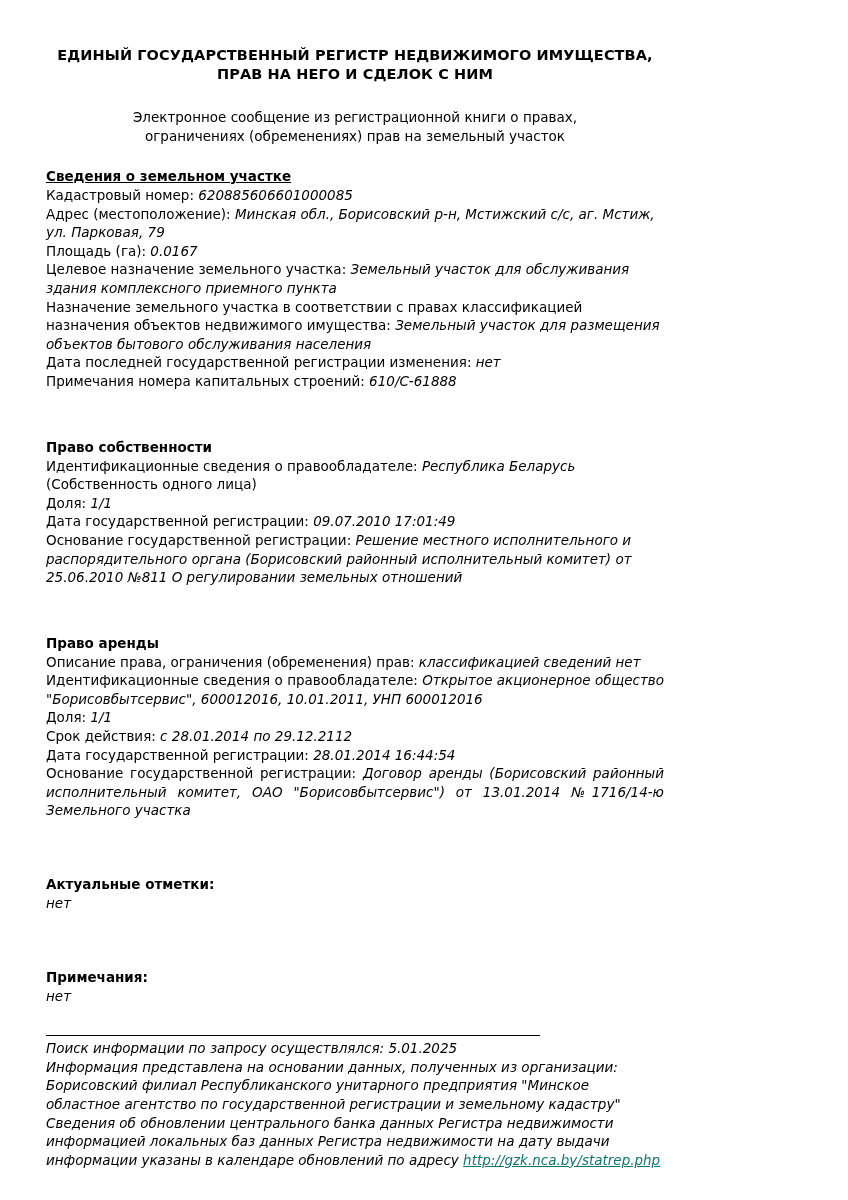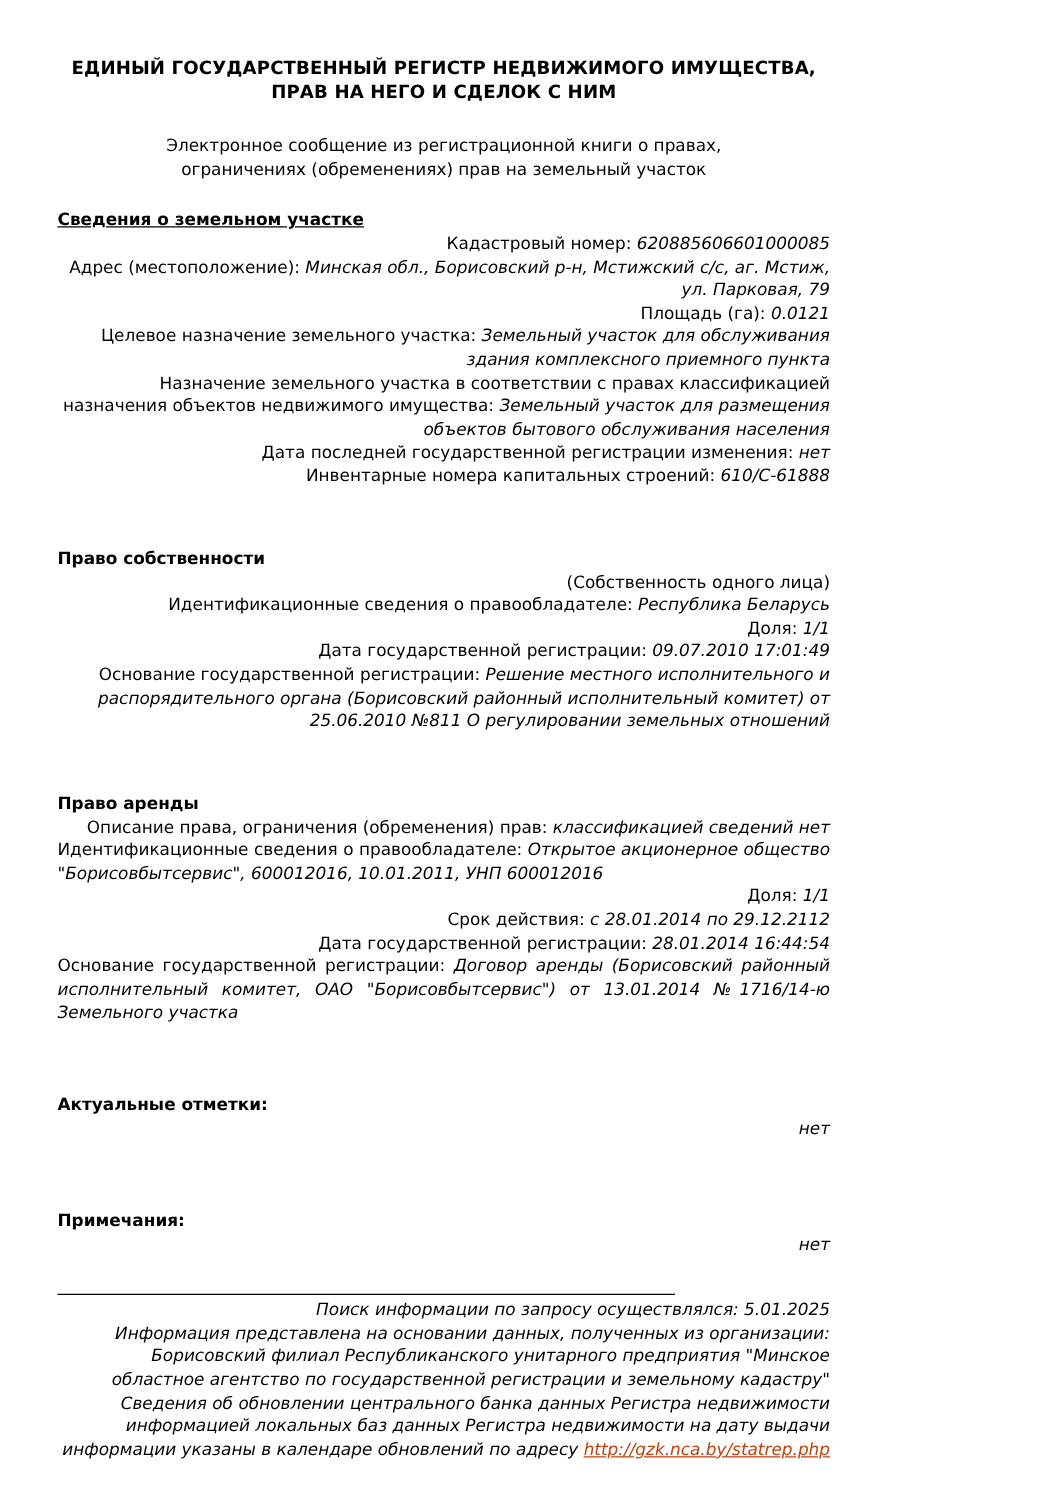--- a/index.html
+++ b/index.html
@@ -48,21 +48,21 @@
     text-decoration: underline;
     margin-bottom: 2px;
   }
   .sec-title.plain {
     text-decoration: none;
   }
   .line {
     font-size: 13.5px;
     line-height: 18.6px;
     margin: 0;
-    text-align: right;
+    text-align: left;
   }
   .line.just {
     text-align: justify;
   }
   .lbl { font-style: normal; }
   .val { font-style: italic; }
   .ital { font-style: italic; }
   .gap-md { height: 26px; }
   .gap-lg { height: 34px; }
   .note-title {
@@ -76,21 +76,21 @@
   .hr {
     width: 494px;
     height: 0;
     border-top: 1px solid #000;
     margin: 0 0 3px 0;
   }
   .footer .line {
     font-style: italic;
   }
   a.link {
-    color: #c2410c;
+    color: #0f766e;
     font-style: italic;
   }
 </style>
 </head>
 <body>
 
 <div class="page">
 
   <div class="head">
     <span class="l1">ЕДИНЫЙ ГОСУДАРСТВЕННЫЙ РЕГИСТР НЕДВИЖИМОГО ИМУЩЕСТВА,</span>
@@ -110,56 +110,56 @@
       <span class="val">620885606601000085</span>
     </p>
 
     <p class="line">
       <span class="lbl">Адрес (местоположение):</span>
       <span class="val">Минская обл., Борисовский р-н, Мстижский с/с, аг. Мстиж, ул. Парковая, 79</span>
     </p>
 
     <p class="line">
       <span class="lbl">Площадь (га):</span>
-      <span class="val">0.0121</span>
+      <span class="val">0.0167</span>
     </p>
 
     <p class="line">
       <span class="lbl">Целевое назначение земельного участка:</span>
       <span class="val">Земельный участок для обслуживания здания комплексного приемного пункта</span>
     </p>
 
     <p class="line">
       <span class="lbl">Назначение земельного участка в соответствии с правах классификацией назначения объектов недвижимого имущества:</span>
       <span class="val">Земельный участок для размещения объектов бытового обслуживания населения</span>
     </p>
 
 
     <p class="line">
       <span class="lbl">Дата последней государственной регистрации изменения:</span>
       <span class="val">нет</span>
     </p>
 
     <p class="line">
-      <span class="lbl">Инвентарные номера капитальных строений:</span>
+      <span class="lbl">Примечания номера капитальных строений:</span>
       <span class="val">610/С-61888</span>
     </p>
   </div>
 
   <div class="gap-md"></div>
 
   <div class="section">
     <div class="sec-title plain">Право собственности</div>
-
-    <p class="line">(Собственность одного лица)</p>
 
     <p class="line">
       <span class="lbl">Идентификационные сведения о правообладателе:</span>
       <span class="val">Республика Беларусь</span>
     </p>
+
+    <p class="line">(Собственность одного лица)</p>
 
     <p class="line">
       <span class="lbl">Доля:</span>
       <span class="val">1/1</span>
     </p>
 
     <p class="line">
       <span class="lbl">Дата государственной регистрации:</span>
       <span class="val">09.07.2010 17:01:49</span>
     </p>

